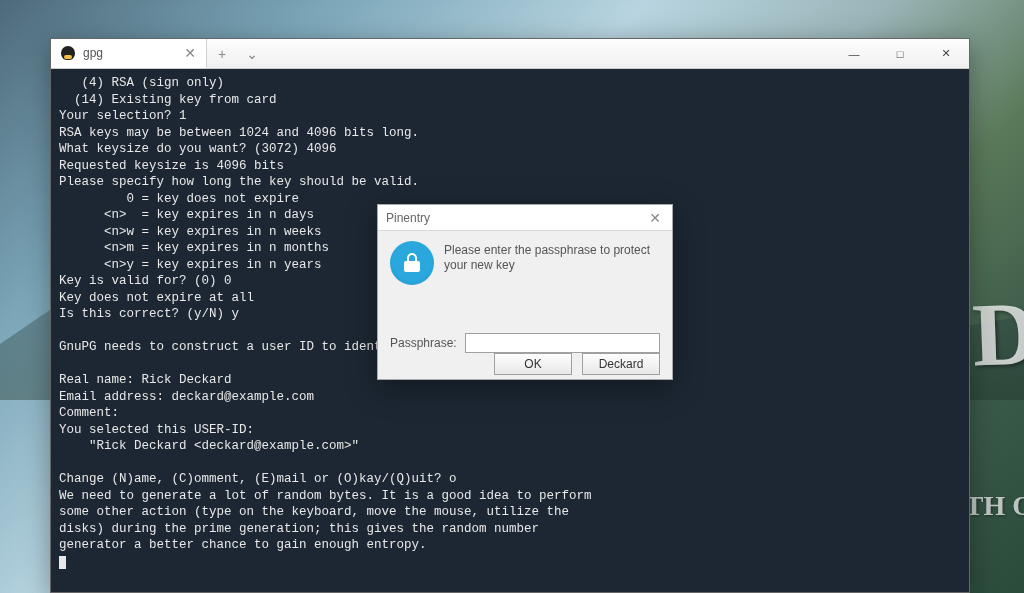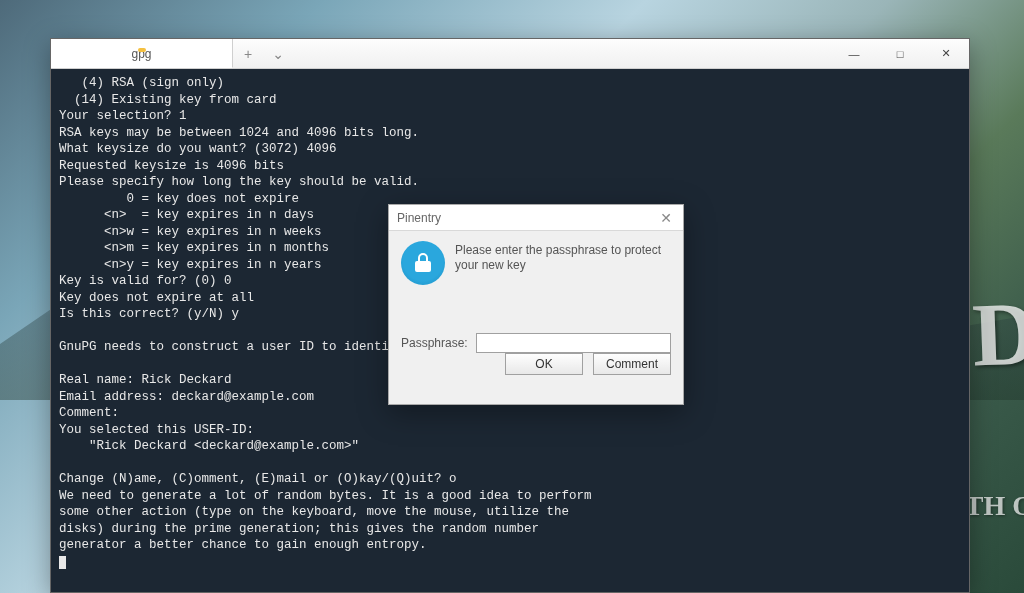--- a/index.html
+++ b/index.html
@@ -63,28 +63,27 @@
     background: linear-gradient(180deg,#fdfdfd,#f0f0f0);
     border-bottom: 1px solid #cfcfcf;
     display: flex;
     align-items: stretch;
   }
   .tab {
     display: flex;
     align-items: center;
     gap: 8px;
     padding: 0 10px;
-    width: 182px;
+    width: 156px;
     background: #fff;
     border-right: 1px solid #cfcfcf;
     border-bottom: 1px solid #fff;
     position: relative;
     font-size: 12px;
     color: #555;
-    flex-direction: column;
   }
   .tab .tux {
     width: 14px; height: 14px;
     background: radial-gradient(circle at 50% 35%, #222 50%, #222 51%);
     border-radius: 50% 50% 45% 45%;
     position: relative;
   }
   .tab .tux::after {
     content:"";
     position:absolute; left:3px; top:9px; width:8px; height:4px;
@@ -124,21 +123,21 @@
     display:inline-block;
     width: 7px;
     height: 13px;
     background: #e8e8e8;
     vertical-align: text-bottom;
   }
 
   
   .dialog {
     position: absolute;
-    left: 388px;
+    left: 377px;
     top: 204px;
     width: 296px;
     background: #f0f0f0;
     border: 1px solid #a9a9a9;
     box-shadow: 0 8px 28px rgba(0,0,0,0.35);
     font-size: 12px;
     color: #444;
   }
   .dlg-title {
     height: 26px;
@@ -151,21 +150,21 @@
   }
   .dlg-title .dlg-close {
     margin-left:auto;
     font-size: 14px;
     color:#888;
     width: 22px;
     text-align: center;
     cursor: pointer;
   }
   .dlg-body {
-    padding: 10px 12px 29px 12px;
+    padding: 10px 12px 4px 12px;
   }
   .dlg-row1 { display:flex; gap:10px; align-items:flex-start; }
   .lock-badge {
     width: 44px; height: 44px; flex: 0 0 44px;
     border-radius: 50%;
     background: radial-gradient(circle at 50% 45%, #2aa7dd 0%, #2aa7dd 60%, #1a8cc0 100%);
     display:flex;align-items:center;justify-content:center;
   }
   .lock-badge svg { width: 24px; height: 24px; }
   .dlg-msg { font-size: 12px; line-height: 15px; color:#555; flex:1; padding-top:2px;}
@@ -264,16 +263,16 @@
           </svg>
       </div>
       <div class="dlg-msg">Please enter the passphrase to protect your new key</div>
     </div>
     <div class="dlg-field">
       <label>Passphrase:</label>
       <input type="password" value="" style="">
     </div>
     <div class="dlg-buttons">
       <button>OK</button>
-      <button>Comment</button>
+      <button>Deckard</button>
     </div>
   </div>
 </div>
 
 </body></html>

